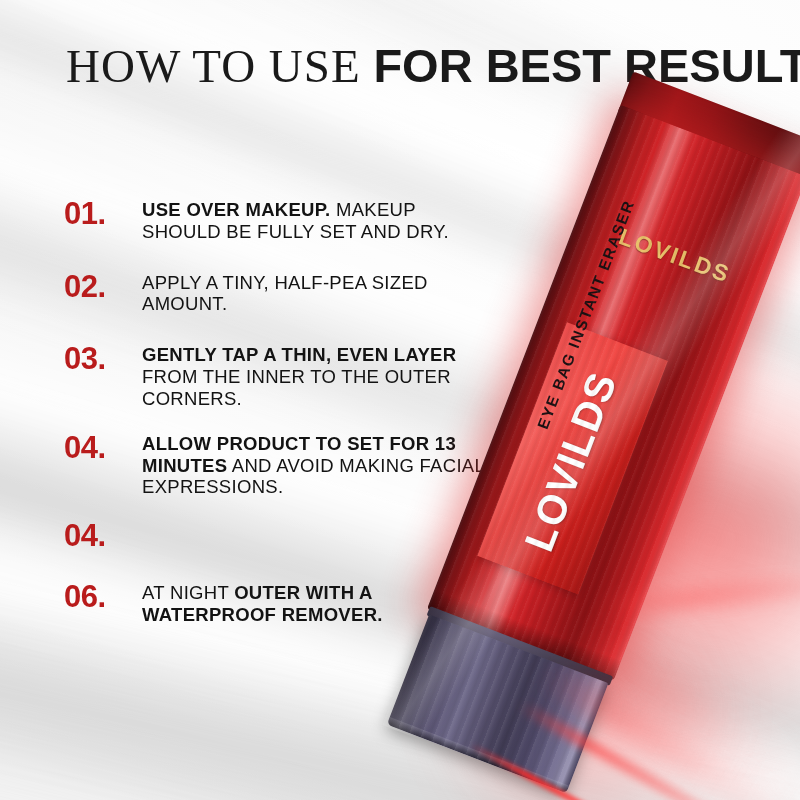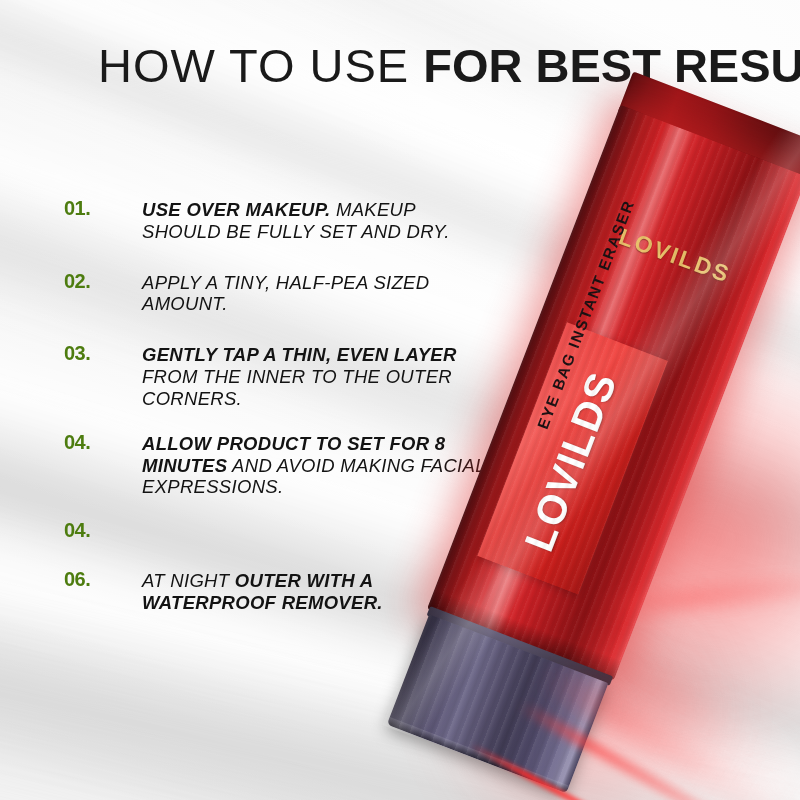--- a/index.html
+++ b/index.html
@@ -66,58 +66,56 @@
     position:absolute;
     left:66px; top:42px;
     white-space:nowrap;
     font-size:47px;
     line-height:1;
     letter-spacing:.5px;
     color:#1a1a1a;
   }
   #headline .light {
     font-weight:300;
-    font-family:Liberation Sans, sans-serif;
+    font-family:Liberation Serif, serif;
     letter-spacing:1px;
-    margin-left:32px;
   }
   #headline .bold {
     font-weight:bold;
     letter-spacing:0px;
   }
 
   
   #steps {
     position:absolute;
     left:64px; top:196px;
     width:430px;
   }
   .step {
     display:flex;
     align-items:flex-start;
     margin-bottom:20px;
   }
   .step-num {
     flex:0 0 78px;
-    font-size:20px;
+    font-size:31px;
     font-weight:bold;
     letter-spacing:-0.5px;
-    color:#4d7c0f;
+    color:#b91c1c;
     line-height:1.05;
     padding-top:2px;
   }
   .step-text {
     flex:1 1 auto;
     font-size:18.5px;
     line-height:1.18;
     letter-spacing:.3px;
     color:#131313;
     font-weight:400;
     padding-top:3px;
-    font-style:italic;
   }
   .step-text b { font-weight:bold; }
 
   
   .step-1 { margin-bottom:26px; }
   .step-2 { margin-bottom:26px; }
   .step-3 { margin-bottom:20px; }
   .step-4 { }
   .step-5 { margin-bottom:26px; }
   .step-6 { margin-bottom:0; }
@@ -393,21 +391,21 @@
       <div class="step-text"><span>APPLY A TINY, HALF-PEA SIZED AMOUNT.</span></div>
     </div>
 
     <div class="step step-3">
       <div class="step-num">03.</div>
       <div class="step-text"><b>GENTLY TAP A THIN, EVEN LAYER </b><span>FROM THE INNER TO THE OUTER CORNERS.</span></div>
     </div>
 
     <div class="step step-4">
       <div class="step-num">04.</div>
-      <div class="step-text"><b>ALLOW PRODUCT TO SET FOR 8 MINUTES</b><span> AND AVOID MAKING FACIAL EXPRESSIONS.</span></div>
+      <div class="step-text"><b>ALLOW PRODUCT TO SET FOR 13 MINUTES</b><span> AND AVOID MAKING FACIAL EXPRESSIONS.</span></div>
     </div>
 
     <div class="step step-5">
       <div class="step-num">04.</div>
     </div>
 
     <div class="step step-6">
       <div class="step-num">06.</div>
       <div class="step-text"><span>AT NIGHT </span><b>OUTER WITH A WATERPROOF REMOVER.</b></div>
     </div>

